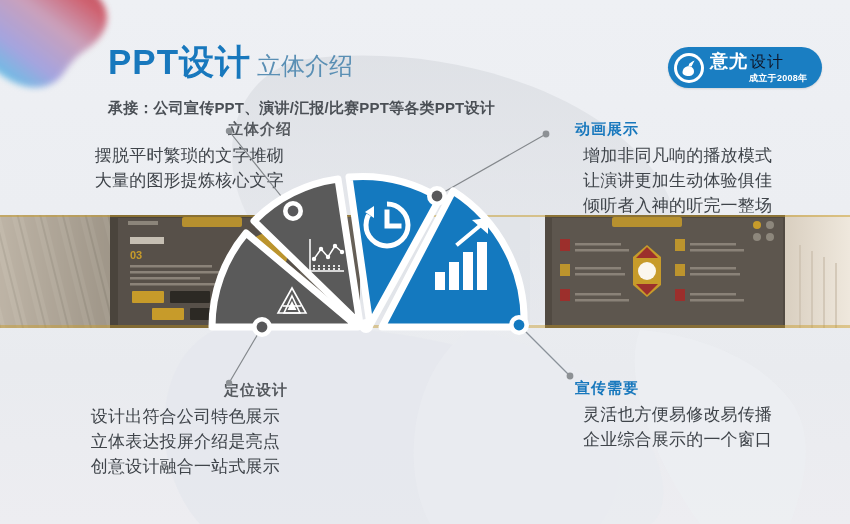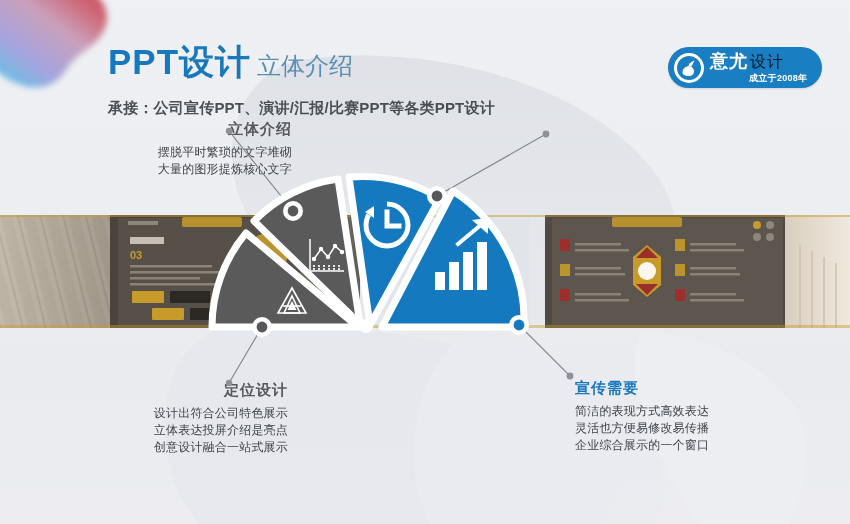--- a/index.html
+++ b/index.html
@@ -37,21 +37,21 @@
         margin-left:6px;display:flex;align-items:center;justify-content:center;flex:none;}
   .logo-txt{margin-left:6px;display:flex;flex-direction:column;justify-content:center;line-height:1;}
   .logo-top{display:flex;align-items:baseline;gap:2px;}
   .logo-b{font-size:18px;font-weight:bold;color:#ffffff;letter-spacing:1px;}
   .logo-l{font-size:16px;color:#0f172a;letter-spacing:1px;}
   .logo-bottom{margin-top:4px;font-size:9px;color:#ffffff;font-weight:bold;letter-spacing:.3px;margin-left:39px;}
 
   
   .tb{position:absolute;}
   .tb h3{margin:0 0 5px 0;font-size:15px;font-weight:bold;letter-spacing:1px;}
-  .tb p{margin:0;font-size:12px;line-height:17px;color:#3f444a;letter-spacing:.2px;}
+  .tb p{margin:8px;font-size:17px;line-height:17px;color:#3f444a;letter-spacing:.2px;}
   .tb.right h3{color:#1878bd;text-align:left;}
   .tb.left h3{color:#55595e;text-align:right;}
   .tb.left p{text-align:right;}
   .tb.right p{text-align:left;}
 
   #tb-tl{left:60px;top:120px;width:232px;}
   #tb-tr{left:575px;top:120px;width:240px;}
   #tb-bl{left:56px;top:381px;width:232px;}
   #tb-br{left:575px;top:379px;width:240px;}
 
@@ -215,31 +215,36 @@
       <div class="logo-bottom">成立于2008年</div>
     </div>
   </div>
 
   <div class="tb left" id="tb-tl">
     <h3>立体介绍</h3>
     <p>摆脱平时繁琐的文字堆砌</p>
     <p>大量的图形提炼核心文字</p>
   </div>
 
+  <div class="tb right" id="tb-tr">
+    <h3>动画展示</h3>
+    <p>增加非同凡响的播放模式</p>
+    <p>让演讲更加生动体验俱佳</p>
+    <p>倾听者入神的听完一整场</p>
+  </div>
 
   <div class="tb left" id="tb-bl">
     <h3>定位设计</h3>
     <p>设计出符合公司特色展示</p>
     <p>立体表达投屏介绍是亮点</p>
     <p>创意设计融合一站式展示</p>
   </div>
 
   <div class="tb right" id="tb-br">
     <h3>宣传需要</h3>
-    <p>简洁的表现方式高效表达</p>
     <p>灵活也方便易修改易传播</p>
     <p>企业综合展示的一个窗口</p>
   </div>
 
   <svg class="diagram" viewBox="0 0 850 524">
 
     <g stroke-linecap="round">
       <line x1="293" y1="211" x2="229" y2="131" stroke="#84888c" stroke-width="1.2"></line>
       <line x1="437" y1="196" x2="546" y2="134" stroke="#84888c" stroke-width="1.2"></line>
       <line x1="262" y1="327" x2="229" y2="383" stroke="#84888c" stroke-width="1.2"></line>

